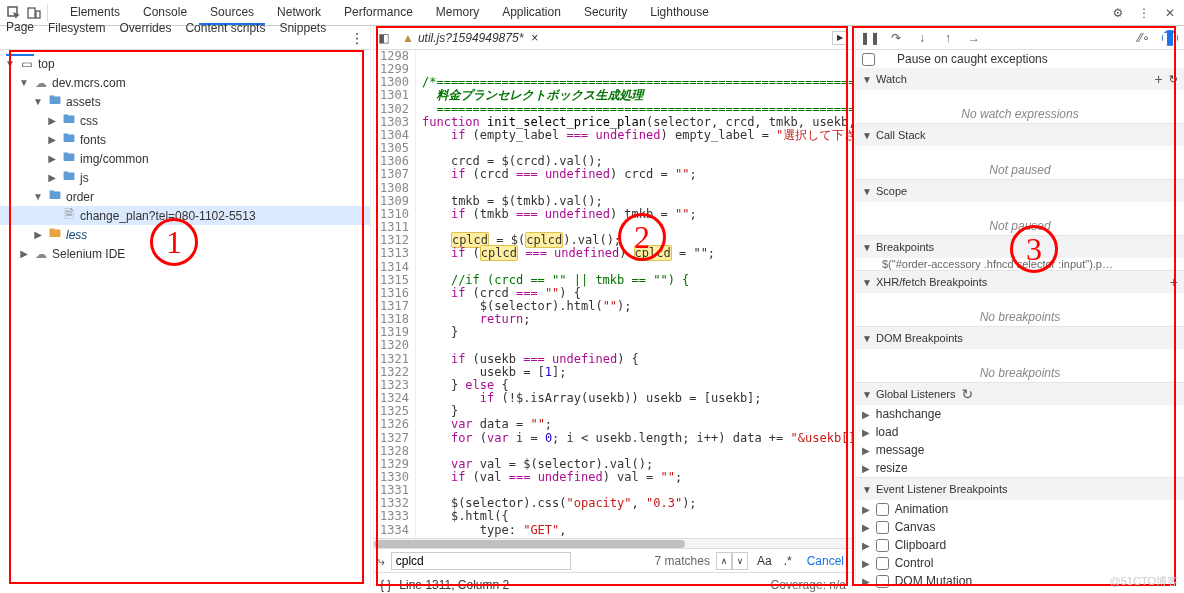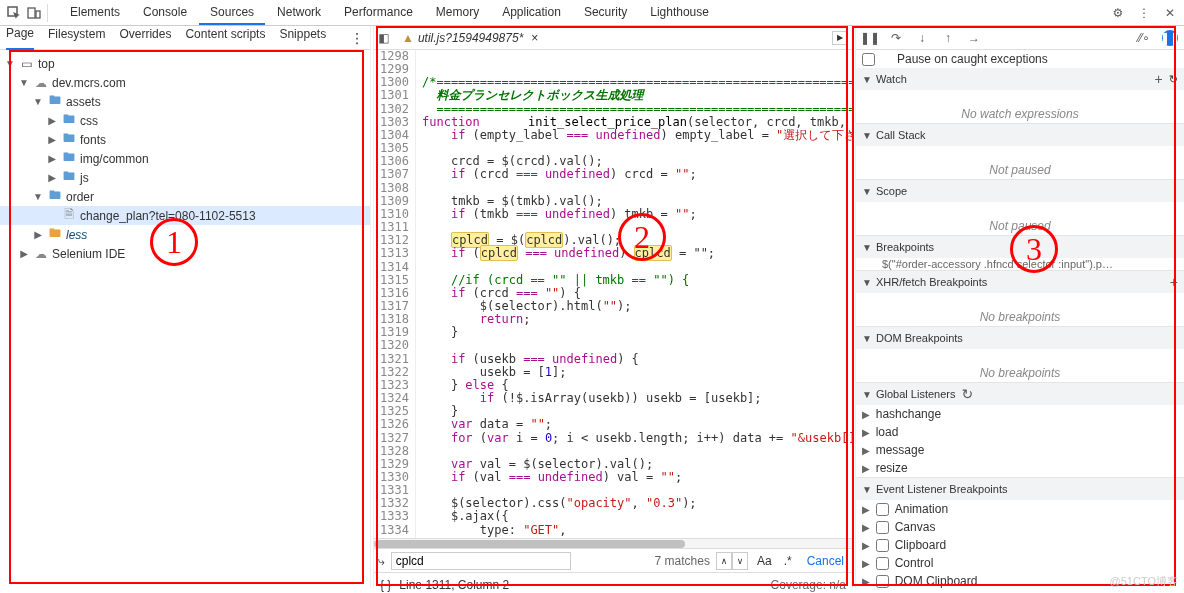--- a/index.html
+++ b/index.html
@@ -14,21 +14,21 @@
 .pane { position: relative; }
 .pane.left { width: 370px; }
 .pane.mid { width: 478px; }
 .pane.right { flex: 1; }
 .vsep { width: 4px; background: #fff; border-left: 1px solid #eee; border-right: 1px solid #eee; }
 .redbox1 { position: absolute; left: 9px; top: 50px; width: 355px; height: 534px; border: 2px solid red; pointer-events: none; z-index: 10; }
 .redbox2 { position: absolute; left: 376px; top: 26px; width: 472px; height: 560px; border: 2px solid red; pointer-events: none; z-index: 10; }
 .redbox3 { position: absolute; left: 852px; top: 26px; width: 324px; height: 560px; border: 2px solid red; pointer-events: none; z-index: 10; }
 .circle { position: absolute; width: 48px; height: 48px; border: 3px solid red; border-radius: 50%; display: flex; align-items: center; justify-content: center; font-size: 32px; color: red; font-weight: normal; font-family: "Times New Roman", serif; z-index: 11; }
 .sub-tabs { height: 24px; display: flex; align-items: center; border-bottom: 1px solid #ddd; padding: 0 6px; gap: 14px; }
-.sub-tab { font-size: 12px; cursor: pointer; color: #333; padding-bottom: 8px; }
+.sub-tab { font-size: 12px; cursor: pointer; color: #333; padding-bottom: 20px; }
 .sub-tab.active { border-bottom: 2px solid #1a73e8; }
 .dots { margin-left: auto; font-size: 14px; cursor: pointer; }
 .tree { padding: 4px 0; }
 .tree-row { height: 19px; display: flex; align-items: center; cursor: pointer; padding-left: 4px; }
 .tree-row.selected { background: #dbeafe; }
 .exp { width: 12px; height: 12px; display: inline-block; text-align: center; color: #666; font-size: 10px; }
 .ticon { width: 14px; height: 14px; margin: 0 4px; display: inline-flex; align-items: center; justify-content: center; }
 .folder { color: #5f9dd6; }
 .folder-o { color: #e8a23e; }
 .file { color: #888; }
@@ -39,21 +39,21 @@
 .ftab .close { margin-left: 4px; cursor: pointer; font-style: normal; }
 .warn { color: #c09040; }
 .ftabs .play { margin-left: auto; border: 1px solid #ccc; width: 16px; height: 14px; display: flex; align-items: center; justify-content: center; font-size: 8px; margin-right: 4px; cursor: pointer; }
 .code { font-family: Consolas, monospace; font-size: 12px; height: 488px; overflow: hidden; display: flex; position: relative; }
 .gutter { width: 42px; text-align: right; color: #888; background: #fff; padding: 0 6px 0 0; border-right: 1px solid #eee; line-height: 13.15px; }
 .src { flex: 1; padding-left: 6px; white-space: pre; line-height: 13.15px; overflow: hidden; }
 .kw { color: #aa0d91; }
 .num { color: #1c00cf; }
 .str { color: #c41a16; }
 .op { color: #aa0d91; }
-.fn { color: #000; margin-left: 41px; }
+.fn { color: #000; }
 .cm { color: #007400; }
 .cm-i { color: #007400; font-style: italic; font-weight: bold; }
 .hl { background: #ffef9e; border: 1px solid #e0c050; border-radius: 2px; }
 .searchbar { height: 24px; border-top: 1px solid #ddd; display: flex; align-items: center; padding: 0 4px; gap: 6px; }
 .searchbar input { border: 1px solid #ccc; height: 18px; padding: 0 4px; font-size: 12px; width: 180px; }
 .matches { color: #666; margin-left: auto; }
 .arrows { display: flex; gap: 0; }
 .arrow-btn { border: 1px solid #ccc; width: 16px; height: 18px; display: flex; align-items: center; justify-content: center; font-size: 9px; cursor: pointer; background: #fff; }
 .opt { cursor: pointer; padding: 0 3px; }
 .cancel { color: #1a73e8; cursor: pointer; margin-left: 6px; margin-right: 4px; }
@@ -262,21 +262,21 @@
     } <span class="kw">else</span> {
         <span class="kw">if</span><span> (!$.isArray(usekb)) usekb = [usekb];</span>
     }
     <span class="kw">var</span><span> data =</span> <span class="str">""</span>;
     <span class="kw">for</span><span> (</span><span class="kw">var</span><span> i =</span> <span class="num">0</span><span>; i &lt; usekb.length; i++) data +=</span> <span class="str">"&amp;usekb[]="</span>
 
     <span class="kw">var</span><span> val = $(selector).val();</span>
     <span class="kw">if</span><span> (val</span> <span class="op">===</span> <span class="kw">undefined</span><span>) val =</span> <span class="str">""</span>;
 
     <span>$(selector).css(</span><span class="str">"opacity"</span><span>,</span> <span class="str">"0.3"</span>);
-    <span>$.ajax({</span>
+    <span>$.html({</span>
         <span>type:</span> <span class="str">"GET"</span>,
       </div>
     </div>
     <div class="scroll-hint">
         <div class="scroll-thumb"></div>
       </div>
     <div class="searchbar">
       <span style="font-family:monospace">⤷</span>
       <input value="cplcd" style="">
       <span class="matches">7 matches</span>
@@ -401,21 +401,21 @@
           <span>Clipboard</span>
         </div>
       <div class="li-row">
           <span class="li-arrow">▶</span>
           <input type="checkbox" style="">
           <span>Control</span>
         </div>
       <div class="li-row">
           <span class="li-arrow">▶</span>
           <input type="checkbox" style="">
-          <span>DOM Clipboard</span>
+          <span>DOM Mutation</span>
         </div>
       <div class="li-row">
           <span class="li-arrow">▶</span>
           <input type="checkbox" style="">
           <span>Device</span>
         </div>
       <div class="li-row" style="opacity:.5">
           <span class="li-arrow">▶</span>
           <input type="checkbox" style="">
           <span>Drag / drop</span>

